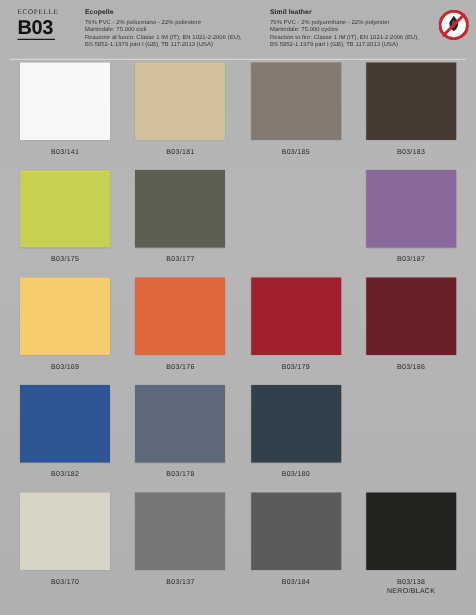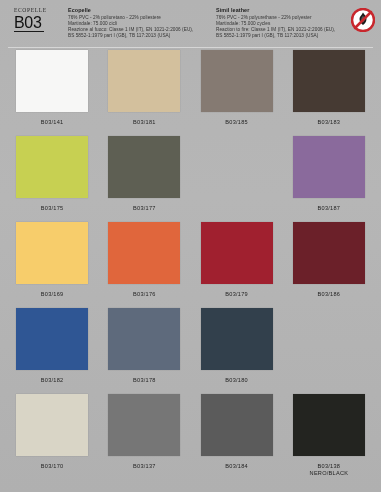--- a/index.html
+++ b/index.html
@@ -35,21 +35,21 @@
   .brand-eco{
     font-family:"Liberation Serif", serif;
     font-size:5.6px;
     letter-spacing:0.6px;
     color:#2b2b2b;
     line-height:7px;
     white-space:nowrap;
   }
   .brand-code{
     font-family:"Liberation Sans", sans-serif;
-    font-weight:normal;
+    font-weight:bold;
     font-size:16px;
     line-height:17px;
     color:#111;
     letter-spacing:-0.3px;
     border-bottom:1.2px solid #1a1a1a;
     display:inline-block;
     padding-right:2px;
   }
 
   .spec{

